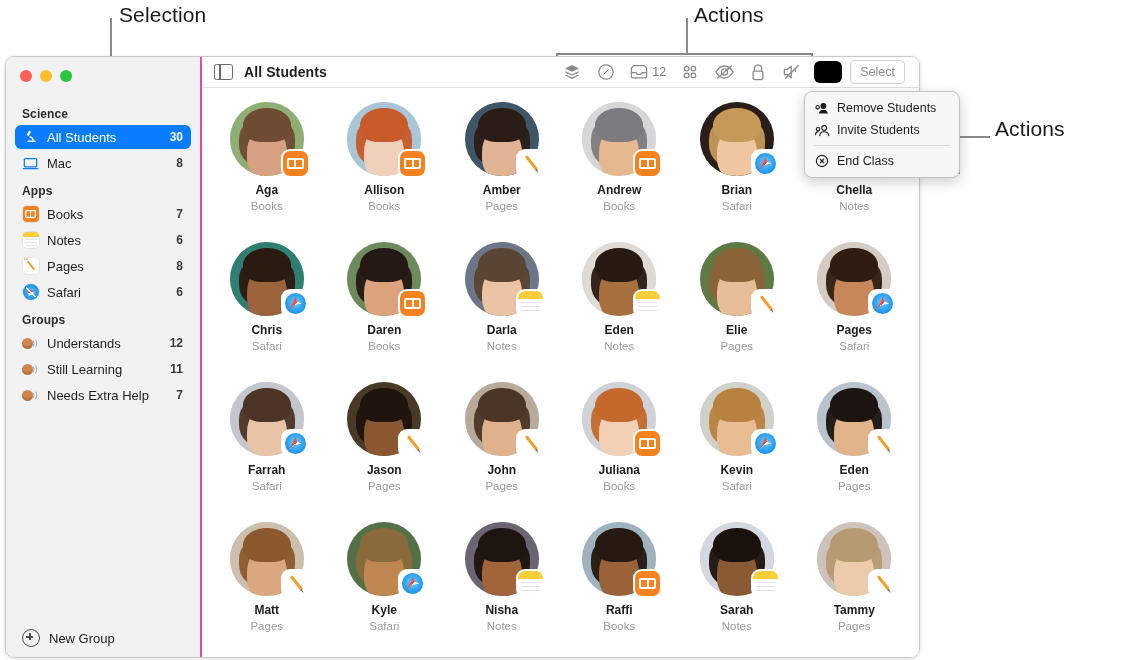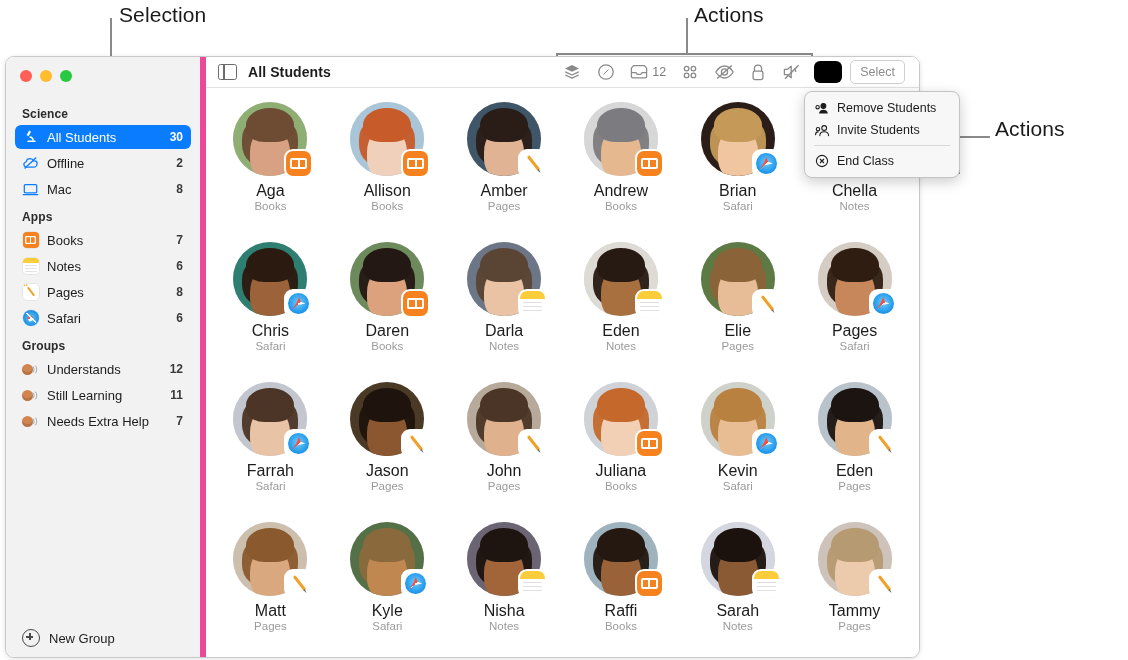--- a/index.html
+++ b/index.html
@@ -52,21 +52,21 @@
     border-radius:9px;
     box-shadow:0 1px 5px rgba(0,0,0,.12);
     overflow:hidden;
     display:flex;
   }
 
   
   #sidebar{
     width:194px;
     background:#f2f2f2;
-    border-right:6px solid #ec4899;
+    border-right:2px solid #ec4899;
     position:relative;
     flex:0 0 194px;
     display:flex;
     flex-direction:column;
   }
   #traffic-lights{
     display:flex; gap:8px;
     padding:13px 0 0 14px;
     height:20px;
   }
@@ -317,21 +317,21 @@
     width:21px;height:21px;border-radius:50%;
     background:radial-gradient(circle at 50% 45%, #6fcdf7 0%, #2197ec 65%, #1379d2 100%);
     position:relative;display:block;
   }
   .badge.b-safari i:after{
     content:"";position:absolute;left:4px;top:4px;width:13px;height:13px;
     background:linear-gradient(135deg,#ff4b3e 0 50%, #ffffff 50% 100%);
     clip-path:polygon(50% 0, 64% 36%, 100% 50%, 36% 64%, 0 100%, 36% 36%);
   }
   .student-name{
-    font-size:16px;font-weight:normal;color:#1c1c1c;line-height:15px;
+    font-size:12px;font-weight:bold;color:#1c1c1c;line-height:15px;
   }
   .student-app{
     font-size:11.5px;color:#9b9b9b;line-height:15px;margin-top:1px;
   }
 
   
   #actions-menu{
     position:absolute;
     left:804px;top:91px;
     width:154px;
@@ -383,30 +383,20 @@
           <span class="side-icon">
             <svg width="16" height="16" viewBox="0 0 16 16" fill="#fff">
               <path d="M6.2 1.6 l1.9 1.1 -2.6 4.5 -1.9-1.1z"></path>
               <path d="M3.6 8.6 c0-1 .9-1.8 2-1.8 1.1 0 2 .8 2 1.8 0 1-0.9 1.8-2 1.8-1.1 0-2-.8-2-1.8z" opacity=".0"></path>
               <rect x="4.4" y="11.6" width="8.2" height="1.5" rx=".7"></rect>
               <path d="M6.6 7.2 c2.6 0 4.3 1.9 4.3 4.2 h-1.6 c0-1.5-1.1-2.7-2.7-2.7z"></path>
             </svg>
           </span>
           <span class="side-label">All Students</span>
           <span class="side-count">30</span>
-        </div>
-        <div class="side-row">
-          <span class="side-icon">
-            <svg width="17" height="16" viewBox="0 0 17 16" fill="none" stroke="#0a7cff" stroke-width="1.25" stroke-linejoin="round">
-              <path d="M4.6 12 C3 12 1.9 10.9 1.9 9.5 C1.9 8.2 2.9 7.1 4.2 7 C4.4 5.1 6 3.6 8 3.6 C9.6 3.6 11 4.6 11.6 6 C11.9 5.9 12.2 5.9 12.5 5.9 C14 5.9 15.1 7 15.1 8.5 C15.1 10 14 11.9 12.5 12 Z"></path>
-              <path d="M2.6 13.4 L14.2 2.6" stroke-width="1.3"></path>
-            </svg>
-          </span>
-          <span class="side-label">Offline</span>
-          <span class="side-count">2</span>
         </div>
         <div class="side-row">
           <span class="side-icon">
             <svg width="17" height="15" viewBox="0 0 17 15" fill="none" stroke="#0a7cff" stroke-width="1.25" stroke-linejoin="round">
               <rect x="2.3" y="2.6" width="12.4" height="8.2" rx="1"></rect>
               <path d="M.8 12.6 L16.2 12.6"></path>
             </svg>
           </span>
           <span class="side-label">Mac</span>
           <span class="side-count">8</span>

